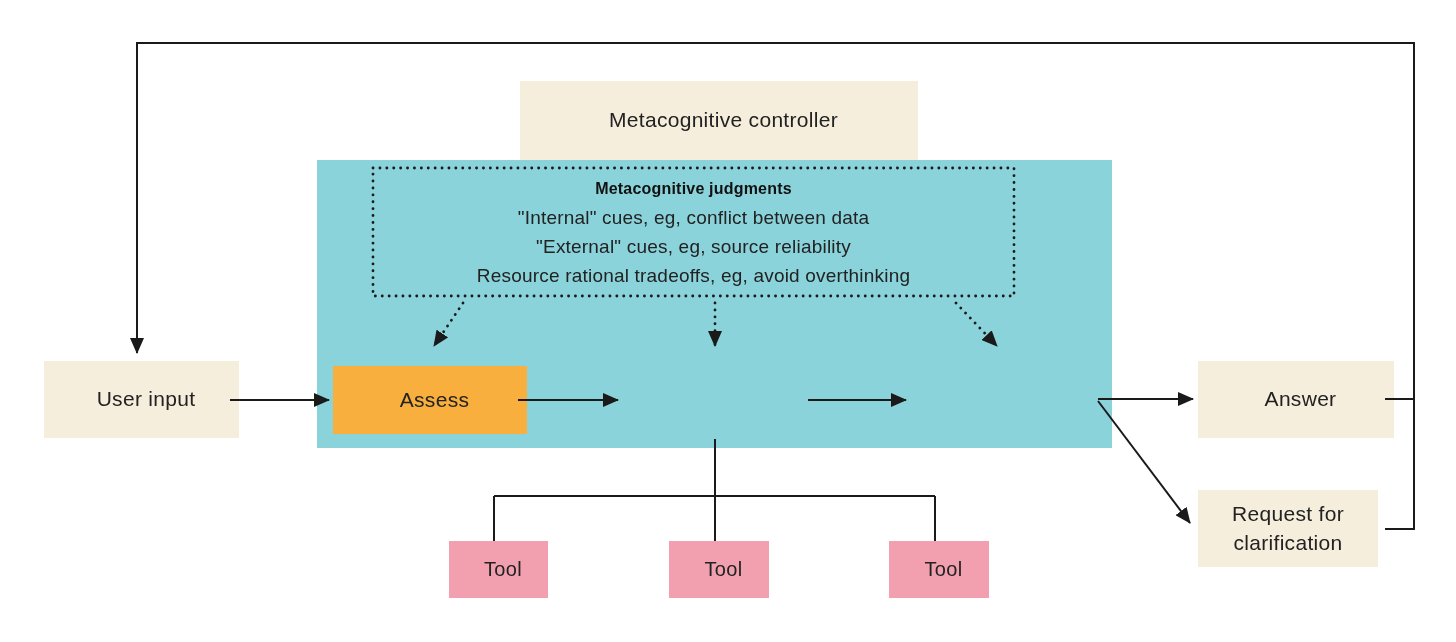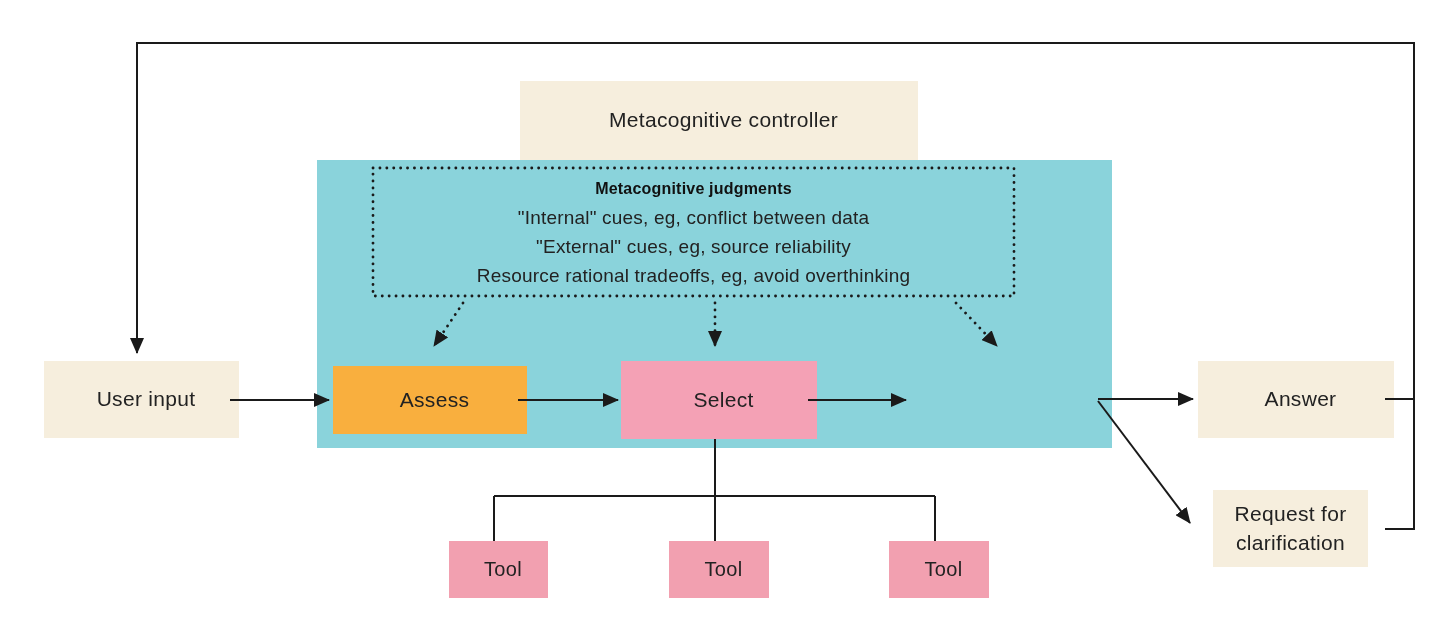--- a/index.html
+++ b/index.html
@@ -54,21 +54,21 @@
     width: 795px; height: 288px;
     background: var(--c-teal, #8AD3DB);
   }
 
   .controller-label { left: 520px; top: 81px;  width: 389px; height: 79px; }
   .user-input       { left: 44px;  top: 361px; width: 186px; height: 77px; }
   .assess           { left: 333px; top: 366px; width: 185px; height: 68px; }
   .select           { left: 621px; top: 361px; width: 187px; height: 78px; }
   .check            { left: 909px; top: 361px; width: 189px; height: 78px; }
   .answer           { left: 1198px; top: 361px; width: 187px; height: 77px; }
-  .request          { left: 1198px; top: 490px; width: 155px; height: 77px; padding: 16px 10px; box-sizing: border-box; margin-left: 15px; }
+  .request          { left: 1198px; top: 490px; width: 180px; height: 77px; padding: 16px 10px; box-sizing: border-box; }
   .tool-1 { left: 449px; top: 541px; width: 90px; height: 57px; font-size: 20px; }
   .tool-2 { left: 669px; top: 541px; width: 91px; height: 57px; font-size: 20px; }
   .tool-3 { left: 889px; top: 541px; width: 91px; height: 57px; font-size: 20px; }
 
   .judgments {
     position: absolute;
     left: 373px; top: 168px;
     width: 641px; height: 128px;
     display: flex;
     flex-direction: column;
@@ -98,21 +98,20 @@
     <div class="judgments-title">Metacognitive judgments</div>
     <div class="judgment-line">"Internal" cues, eg, conflict between data</div>
     <div class="judgment-line">"External" cues, eg, source reliability</div>
     <div class="judgment-line">Resource rational tradeoffs, eg, avoid overthinking</div>
   </div>
 
   <div class="box cream user-input">User input</div>
 
   <div class="box orange assess">Assess</div>
 
-  <div class="box pink select">Select</div>
 
 
   <div class="box cream answer">Answer</div>
 
   <div class="box cream request">Request for clarification</div>
 
   <div class="box toolpink tool-1">Tool</div>
 
   <div class="box toolpink tool-2">Tool</div>
 

